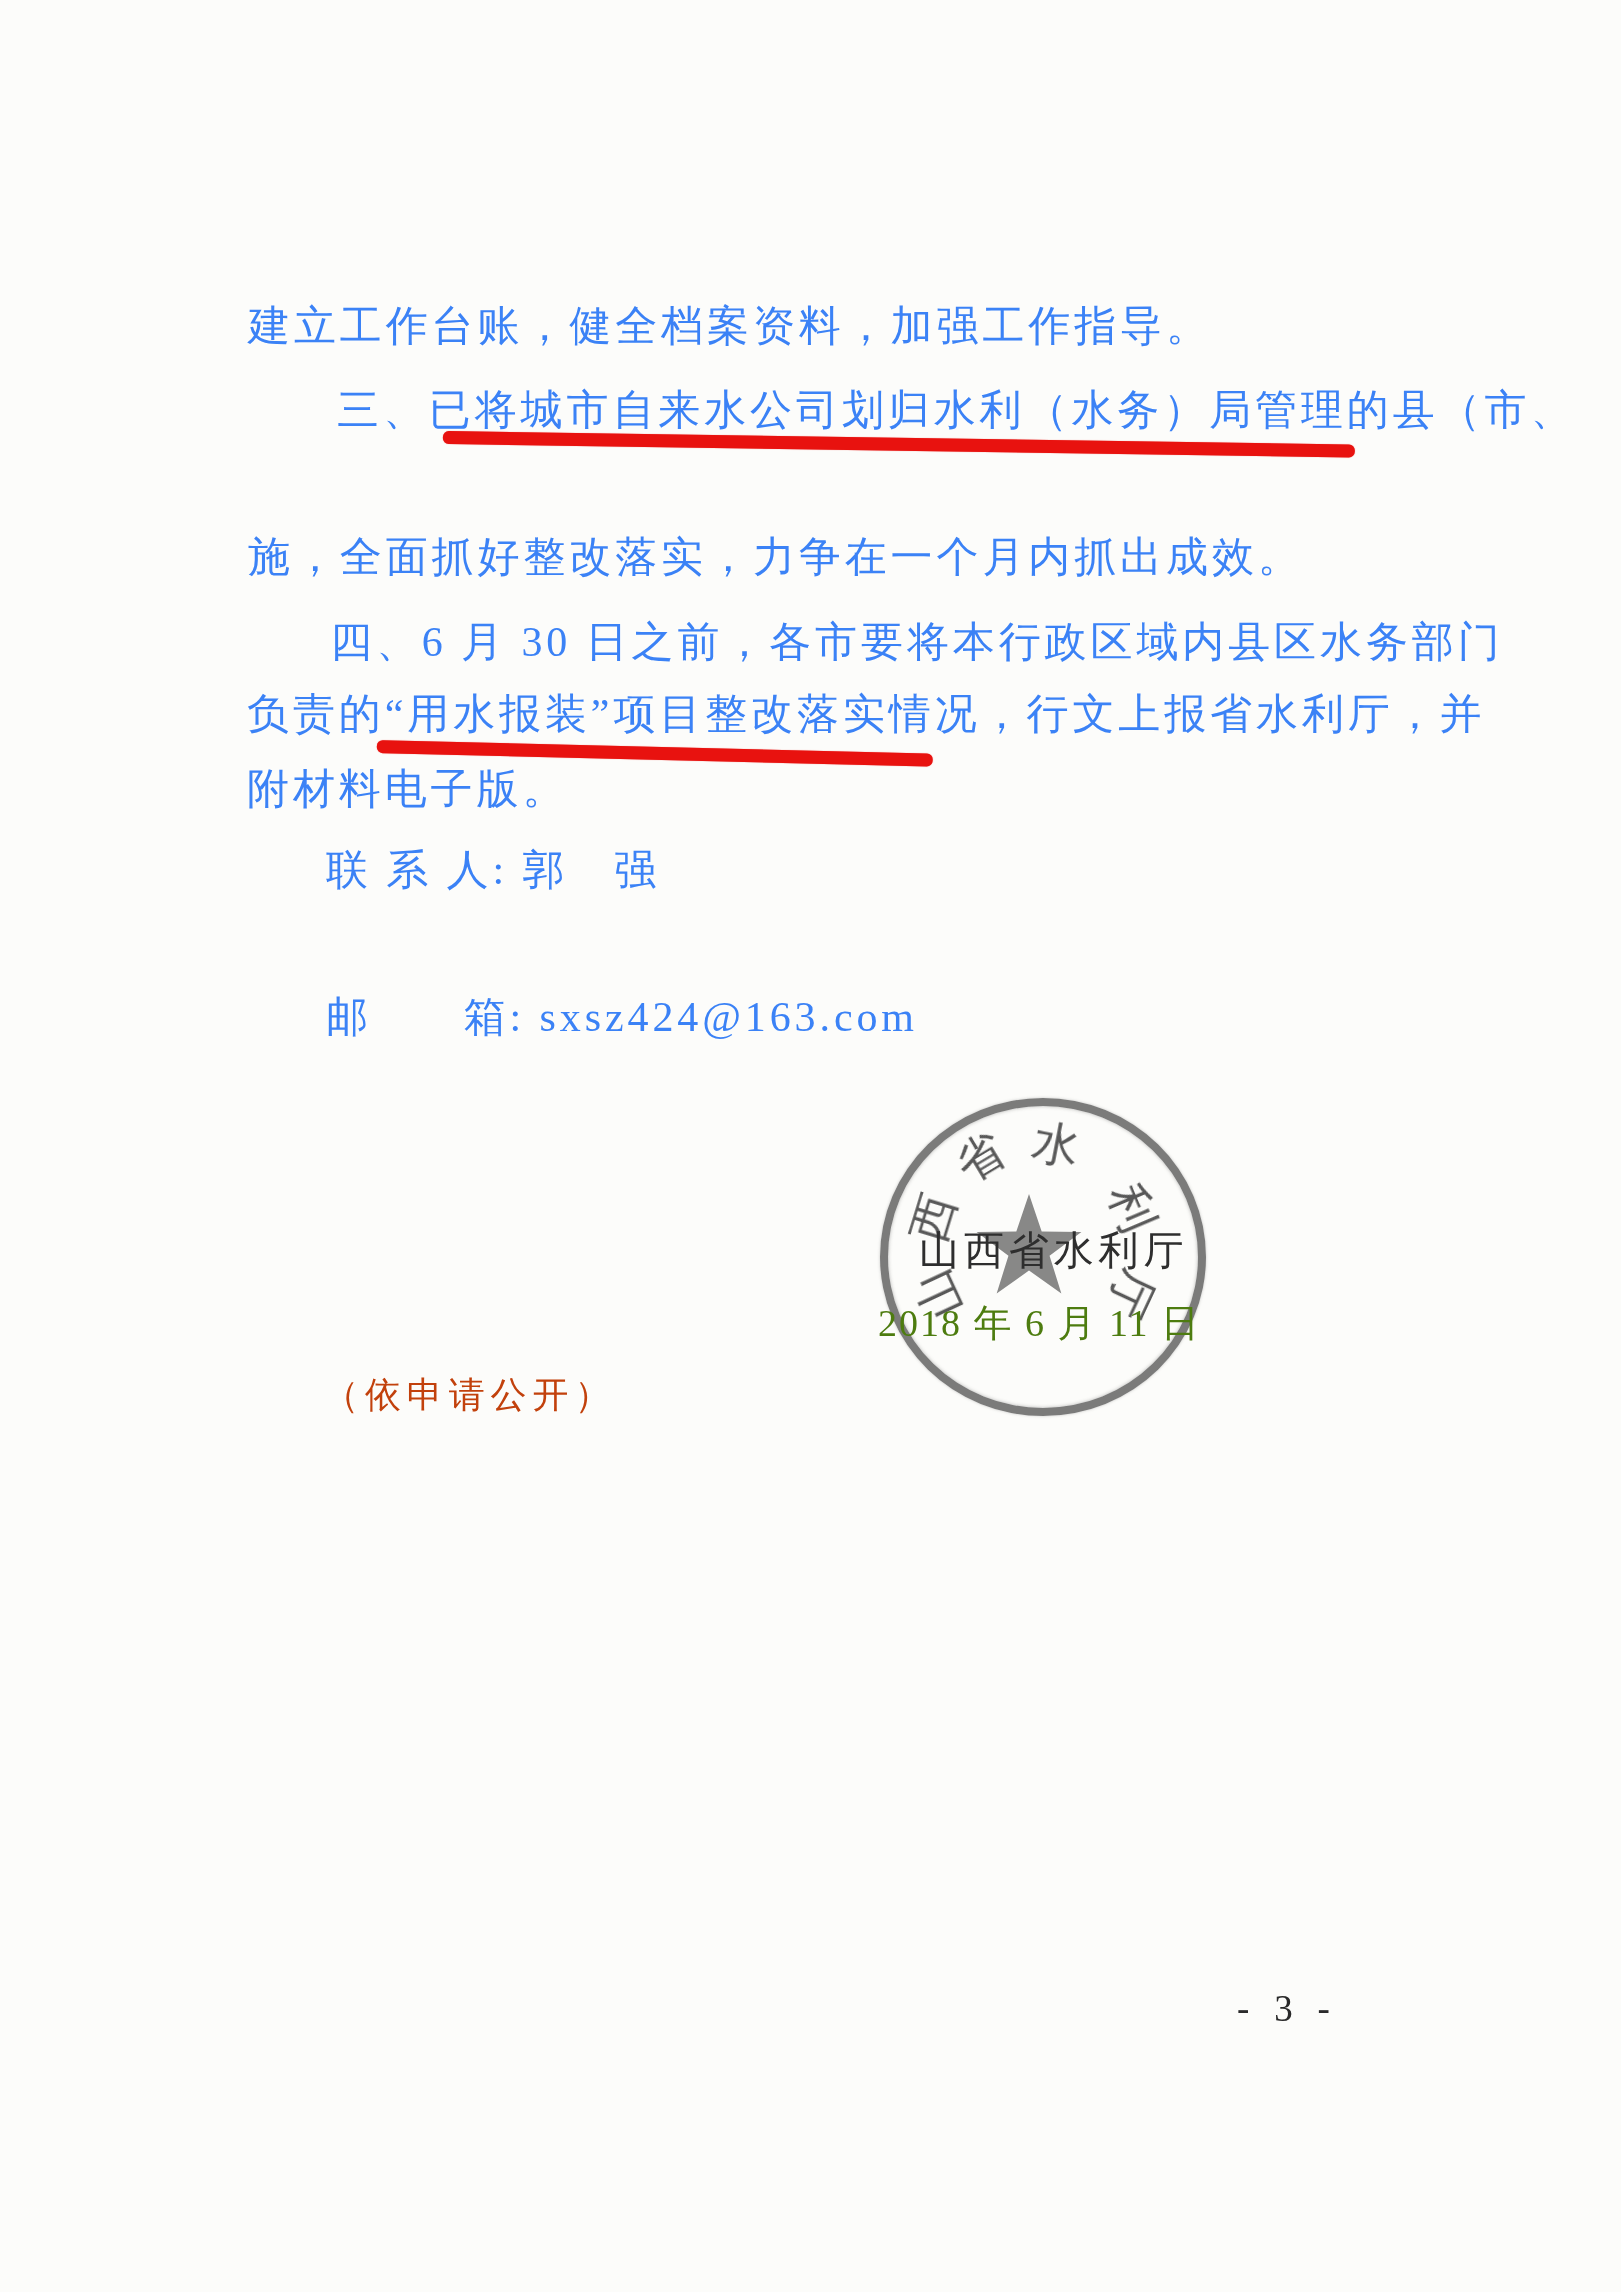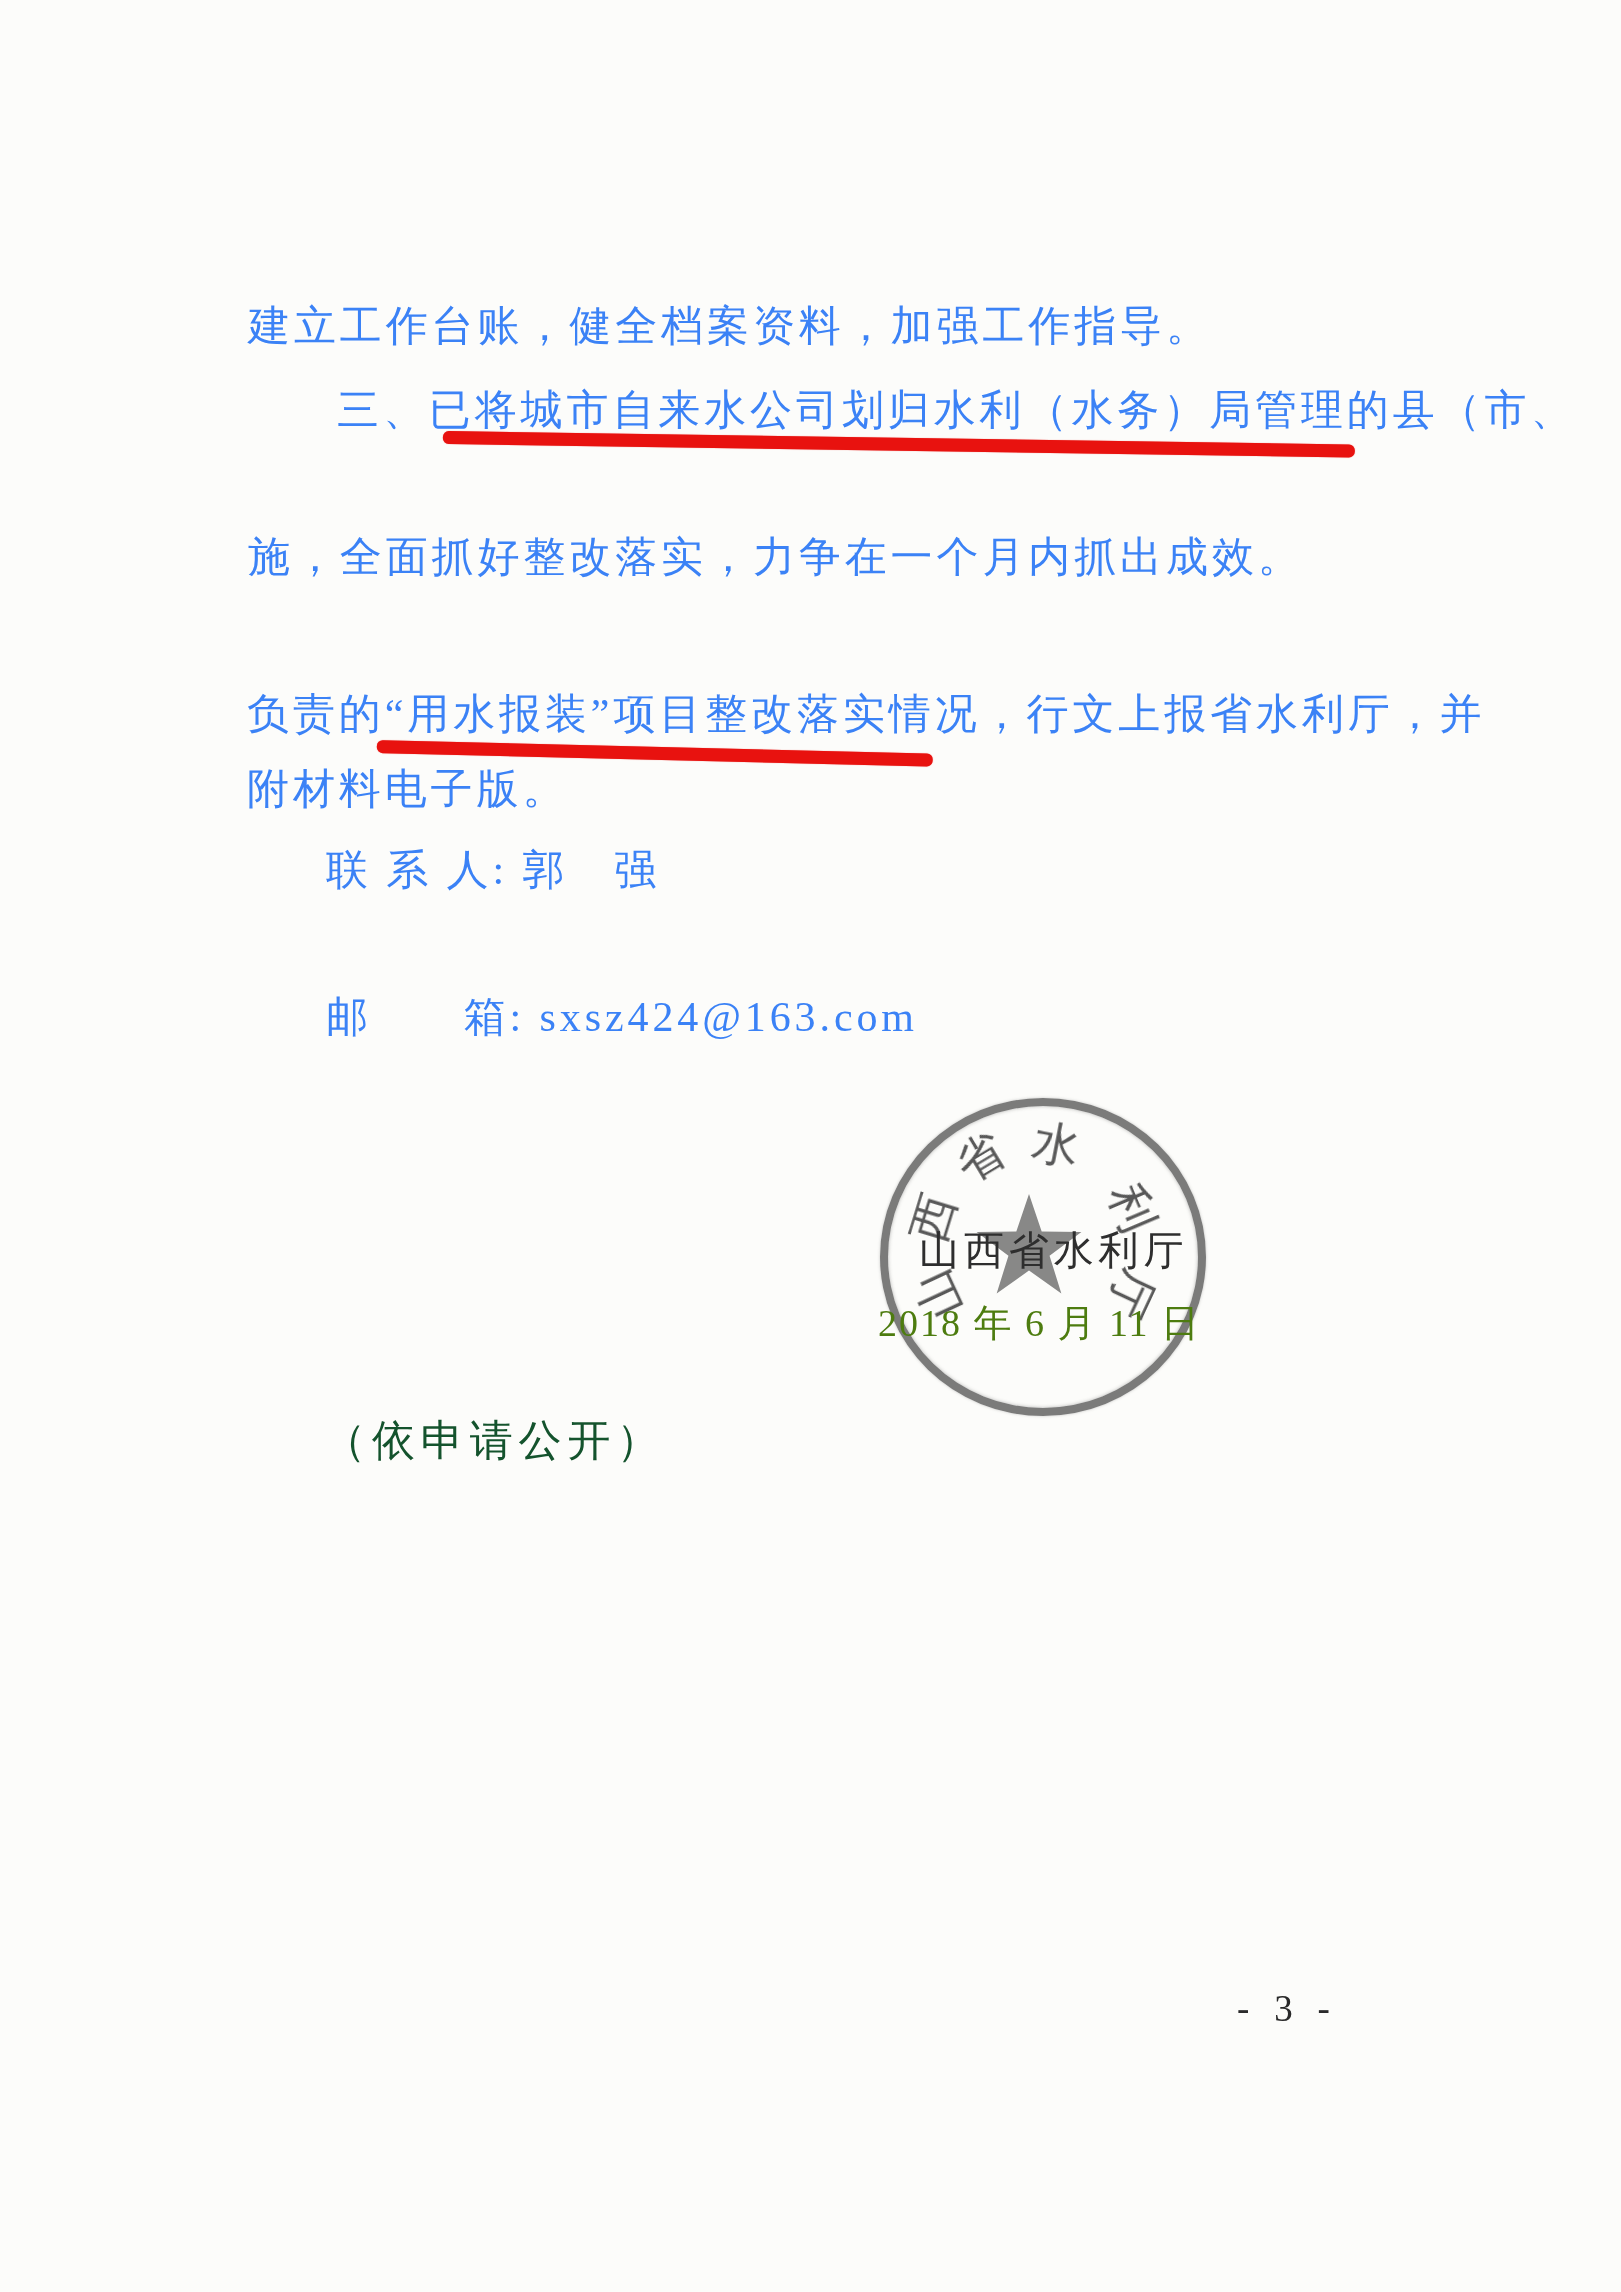--- a/index.html
+++ b/index.html
@@ -34,37 +34,38 @@
   .stamp-star{position:absolute;left:131px;top:135px;width:118px;height:118px;opacity:.82;filter:blur(0.4px);}
   .seal-name{
     position:absolute;left:80px;top:178px;white-space:pre;line-height:1;
     font-size:40px;letter-spacing:4.9px;color:#2e2e2e;
   }
   .seal-date{
     position:absolute;left:39px;top:251px;white-space:pre;line-height:1;
     font-size:38px;letter-spacing:2px;color:#4d7c0f;
   }
   .disclosure{
-    position:absolute;left:323px;top:1419px;white-space:pre;line-height:1;
-    font-size:43px;letter-spacing:5.9px;color:#14532d;
+    position:absolute;left:323px;top:1377px;white-space:pre;line-height:1;
+    font-size:36px;letter-spacing:5.9px;color:#c2410c;
   }
   .pagenum{
     position:absolute;left:1237px;top:1990px;white-space:pre;line-height:1;
     font-size:37px;letter-spacing:7.8px;color:#2a2a2a;
     font-family:"Liberation Serif","DejaVu Serif",serif;
   }
 </style>
 </head>
 <body>
 
 <div class="page">
 
   <div class="line" style="left:248px;top:305px">建立工作台账，健全档案资料，加强工作指导。</div>
   <div class="line" style="left:337px;top:389px">三、已将城市自来水公司划归水利（水务）局管理的县（市、</div>
   <div class="line" style="left:248px;top:536px">施，全面抓好整改落实，力争在一个月内抓出成效。</div>
+  <div class="line" style="left:330px;top:621px">四、6 月 30 日之前，各市要将本行政区域内县区水务部门</div>
   <div class="line" style="left:247px;top:693px">负责的“用水报装”项目整改落实情况，行文上报省水利厅，并</div>
   <div class="line" style="left:247px;top:768px">附材料电子版。</div>
 
   <div class="line" style="left:326px;top:849px">联 系 人: 郭　强</div>
   <div class="line" style="left:326px;top:996px">邮　　箱: sxsz424@163.com</div>
 
   <div class="redline" style="left:443px;top:431px;width:912px;transform:rotate(0.85deg)"></div>
   <div class="redline" style="left:377px;top:740px;width:556px;transform:rotate(1.4deg)"></div>
 
   <div class="stamp">

